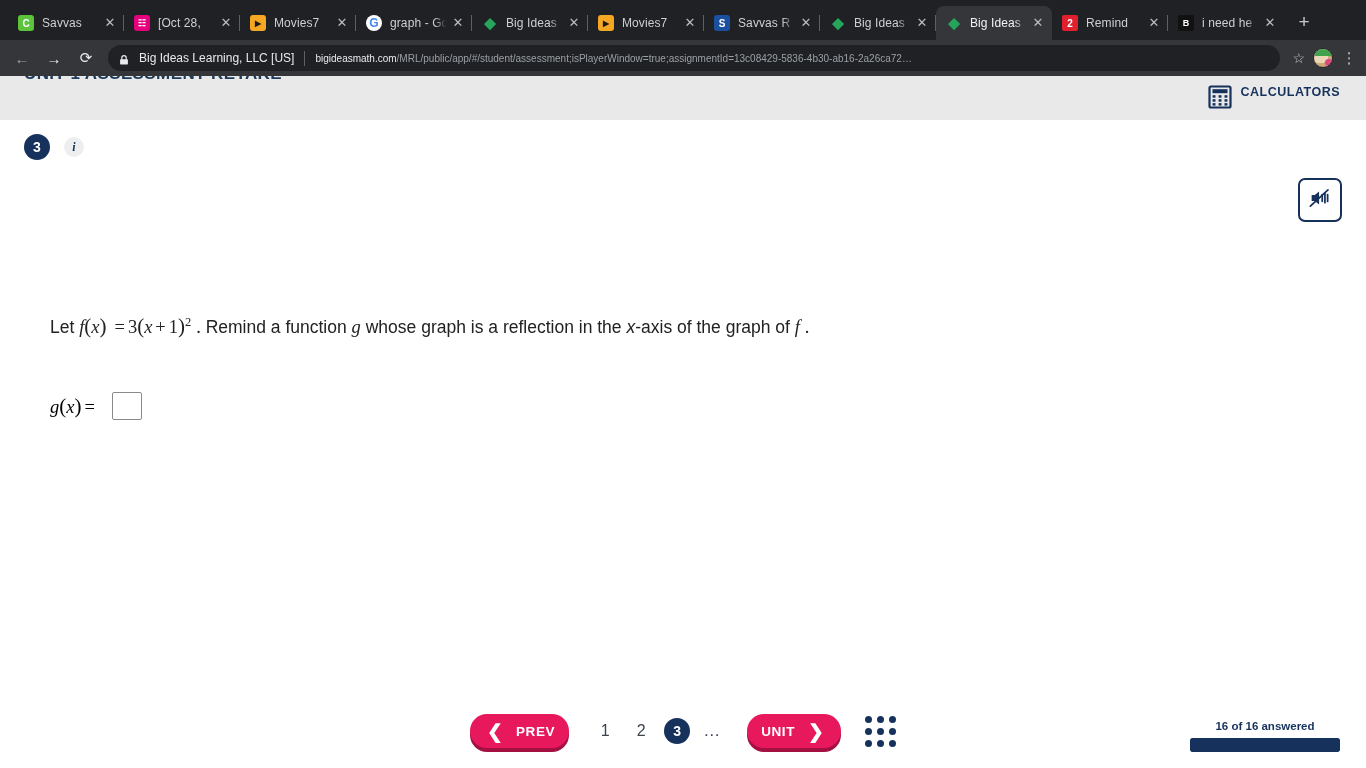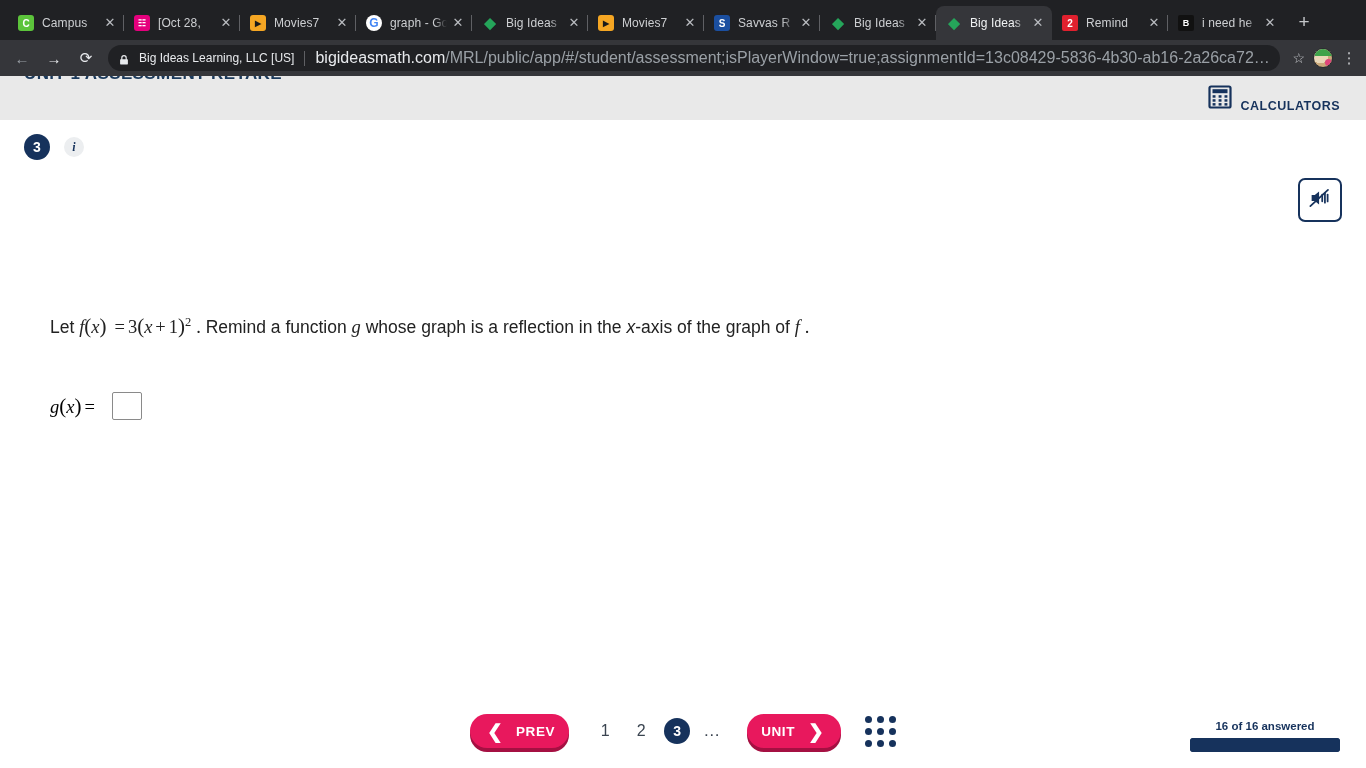--- a/index.html
+++ b/index.html
@@ -69,21 +69,21 @@
   }
   .navbtn.enabled { color: #e8eaed; }
   .omnibox {
     flex: 1 1 auto; height: 26px; background: #202124; border-radius: 13px;
     display: flex; align-items: center; padding: 12px 10px; margin: 0 6px 0 4px;
     overflow: hidden;
   }
   .lock { width: 12px; height: 12px; margin-right: 9px; flex: 0 0 12px; }
   .site-name { font-size: 12px; color: #e8eaed; white-space: nowrap; }
   .omni-divider { width: 1px; height: 15px; background: #5f6064; margin: 0 10px; flex: 0 0 1px; }
-  .url { font-size: 16px; color: #9aa0a6; white-space: nowrap; overflow: hidden; text-align: right; }
+  .url { font-size: 10px; color: #9aa0a6; white-space: nowrap; overflow: hidden; text-align: right; }
   .url b { color: #e8eaed; font-weight: normal; }
   .star { color: #c5c7ca; font-size: 14px; margin: 0 6px; }
   .avatar {
     width: 20px; height: 20px; border-radius: 50%; margin: 0 7px 0 2px;
     background: radial-gradient(circle at 35% 35%, #e9d7b8 0 48%, #caa87a 49% 100%);
     border: 1px solid #2a2b2e; position: relative; flex: 0 0 20px; overflow: hidden;
   }
   .avatar:before {
     content: ""; position: absolute; left: 1px; top: -3px; width: 18px; height: 10px;
     background: #3ea34a; border-radius: 50% 50% 0 0;
@@ -100,21 +100,21 @@
   .assess-header {
     height: 44px; background: #e9e9e9; position: relative;
     display: flex; align-items: flex-start; padding: 0 24px;
   }
   .assess-title {
     font-size: 17px; font-weight: bold; color: #1b3a5c; letter-spacing: .4px;
     margin-top: -12px;
   }
   .calculators {
     position: absolute; right: 26px; top: 9px;
-    display: flex; align-items: flex-end; gap: 9px;
+    display: flex; align-items: flex-start; gap: 9px;
   }
   .calc-label { font-size: 12.5px; font-weight: bold; color: #16325c; letter-spacing: .5px; }
 
   .qrow {
     display: flex; align-items: center; gap: 14px;
     padding: 14px 0 0 24px;
   }
   .qnum {
     width: 26px; height: 26px; border-radius: 50%; background: #16325c;
     color: #fff; font-size: 14px; font-weight: bold;
@@ -202,21 +202,21 @@
 </head>
 <body>
 
 <div class="browser">
 
   <div class="tabstrip">
     <div class="tab">
       <span class="favicon" style="background:#5cc43b;color:#fff;">
           <span>C</span>
         </span>
-      <span class="tab-title">Campus</span>
+      <span class="tab-title">Savvas</span>
       <span class="tab-close">✕</span>
       <span class="sep"></span>
     </div>
     <div class="tab">
       <span class="favicon" style="background:#e5007d;font-size:9px;">
           <span>☷</span>
         </span>
       <span class="tab-title">[Oct 28,</span>
       <span class="tab-close">✕</span>
       <span class="sep"></span>

